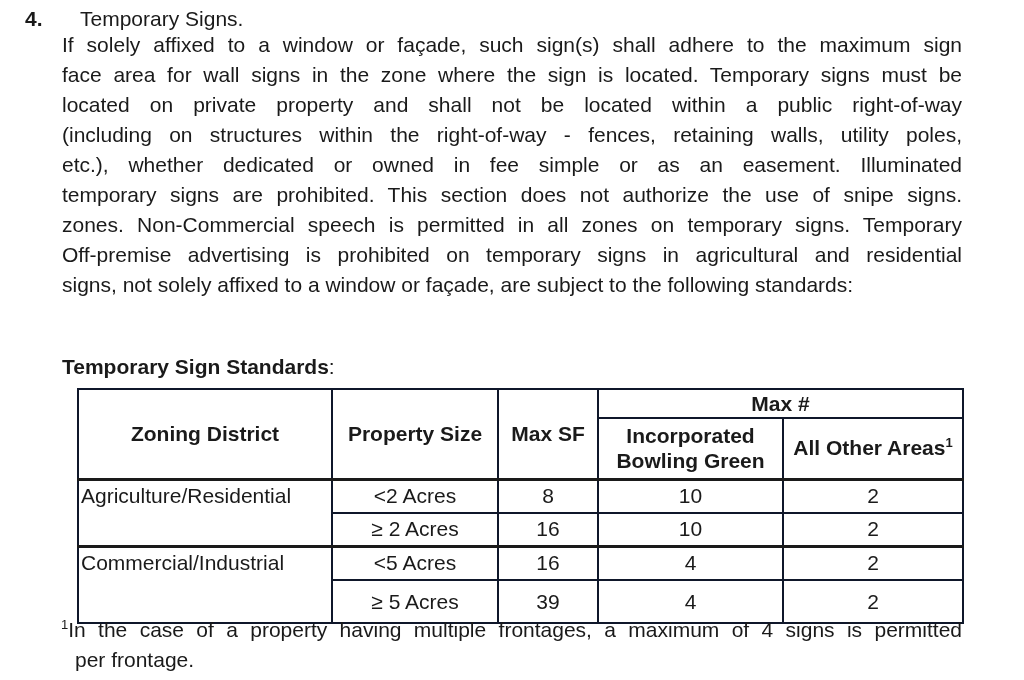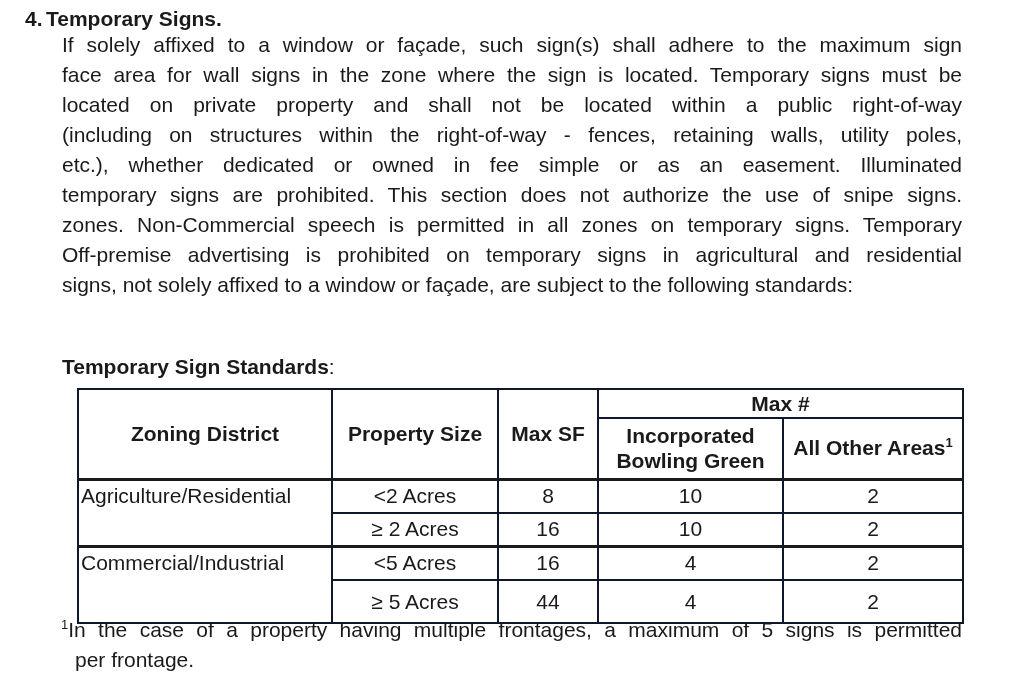--- a/index.html
+++ b/index.html
@@ -19,24 +19,24 @@
   }
   .doc-num {
     position: absolute;
     left: 25px;
     top: 4px;
     line-height: 30px;
     font-weight: bold;
   }
   .doc-heading {
     position: absolute;
-    left: 46px;
+    left: 80px;
     top: 4px;
     line-height: 30px;
-    font-weight: bold;
+    font-weight: normal;
   }
   .intro {
     position: absolute;
     left: 62px;
     top: 30px;
     width: 900px;
   }
   .jline {
     height: 30px;
     line-height: 30px;
@@ -174,25 +174,25 @@
     </tr>
     <tr style="height:34px" class="group-start">
       <td rowspan="2" class="district">Commercial/Industrial</td>
       <td>&lt;5 Acres</td>
       <td>16</td>
       <td>4</td>
       <td>2</td>
     </tr>
     <tr style="height:43px">
       <td>≥ 5 Acres</td>
-      <td>44</td>
+      <td>39</td>
       <td>4</td>
       <td>2</td>
     </tr>
   </tbody>
     </table>
 
   <div class="footnote">
-    <div class="fline1"><sup>1</sup><span>In the case of a property having multiple frontages, a maximum of 5 signs is permitted</span></div>
+    <div class="fline1"><sup>1</sup><span>In the case of a property having multiple frontages, a maximum of 4 signs is permitted</span></div>
     <div class="fline2">per frontage.</div>
   </div>
 
 </div>
 
 </body></html>

